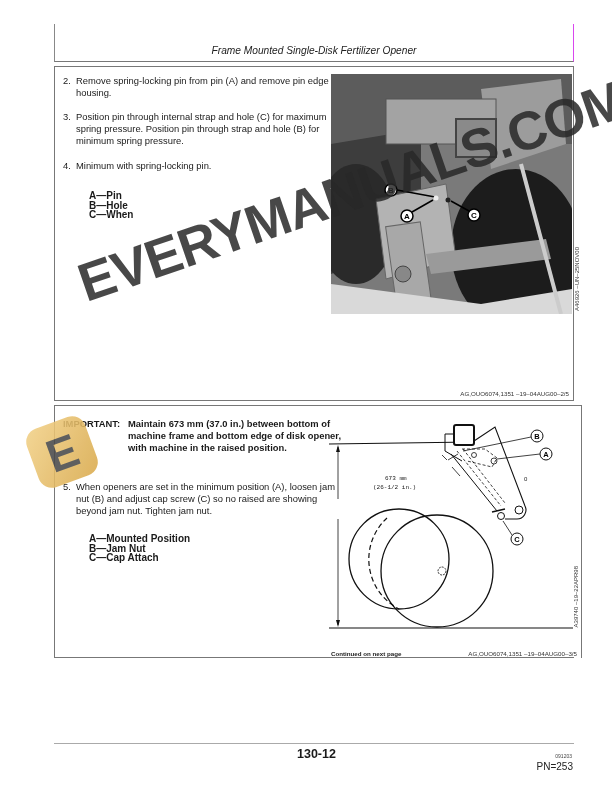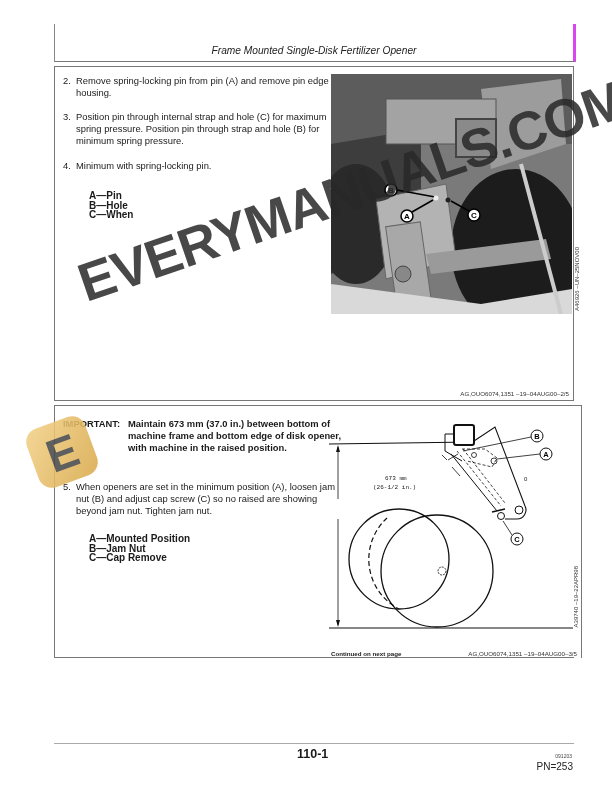--- a/index.html
+++ b/index.html
@@ -1,17 +1,17 @@
 <!DOCTYPE html>
 <html><head>
 <meta charset="utf-8">
 <style>
   html, body { margin:0; padding:0; }
   body { width:612px; height:792px; background:#ffffff; position:relative; overflow:hidden; font-family:"Liberation Sans", sans-serif; color:#1a1a1a; }
-  .hdr-box { position:absolute; left:54px; top:24px; width:518px; height:37px; border-left:1px solid #888; border-right:3px solid #d946ef; border-bottom:1px solid #777; }
+  .hdr-box { position:absolute; left:54px; top:24px; width:518px; height:37px; border-left:1px solid #888; border-right:1px solid #d946ef; border-bottom:1px solid #777; }
   .hdr-title { position:absolute; left:0; right:0; bottom:5px; text-align:center; font-style:italic; font-size:10.2px; color:#222; }
   .sec { position:absolute; left:54px; width:518px; border:1px solid #777; }
   .sec1 { top:66px; height:333px; }
   .sec2 { top:405px; height:252px; border-bottom:none;padding-left:8px; }
   .sec2-bottom { position:absolute; left:54px; top:657px; width:520px; height:0; border-top:1px solid #777; }
   .step { position:absolute; left:8px; width:270px; font-size:9.4px; line-height:12.2px; }
   .step .num { position:absolute; left:0; top:0; }
   .step .txt { display:block; padding-left:13px; }
   .legend { position:absolute; left:34px; font-size:10px; font-weight:bold; line-height:9.6px; }
   .photo { position:absolute; left:276px; top:7px; width:241px; height:240px; background:#6f6f6f; overflow:hidden; }
@@ -100,21 +100,21 @@
     <span class="lbl">IMPORTANT:</span>
     <span class="body">Maintain 673 mm (37.0 in.) between bottom of machine frame and bottom edge of disk opener, with machine in the raised position.</span>
   </div>
   <div class="step" style="top:75px; width:272px;">
     <span class="num">5.</span>
     <span class="txt">When openers are set in the minimum position (A), loosen jam nut (B) and adjust cap screw (C) so no raised are showing beyond jam nut. Tighten jam nut.</span>
   </div>
   <div class="legend" style="top:128px;">
     <div>A—Mounted Position</div>
     <div>B—Jam Nut</div>
-    <div>C—Cap Remove</div>
+    <div>C—Cap Attach</div>
   </div>
 
   <svg class="diagram" viewBox="0 0 246 230">
 
     <line x1="2" y1="33" x2="145" y2="31" stroke="#111" stroke-width="1.2"></line>
 
     <line x1="2" y1="217" x2="246" y2="217" stroke="#111" stroke-width="1.2"></line>
 
     <line x1="11" y1="36" x2="11" y2="214" stroke="#111" stroke-width="0.8"></line>
     <polygon points="11,34 9,41 13,41" fill="#111"></polygon>
@@ -167,15 +167,15 @@
   <div class="ref" style="top:244px;">AG,OUO6074,1351   –19–04AUG00–3/5</div>
 </div>
 <div class="sec2-bottom"></div>
 
 <div class="wm">EVERYMANUALS.COM</div>
 <div class="wm-logo">
     <span>E</span>
   </div>
 
 <div class="footer-line"></div>
-<div class="page-num">110-1</div>
+<div class="page-num">130-12</div>
 <div class="code-small">091203</div>
 <div class="pn">PN=253</div>
 
 </body></html>

